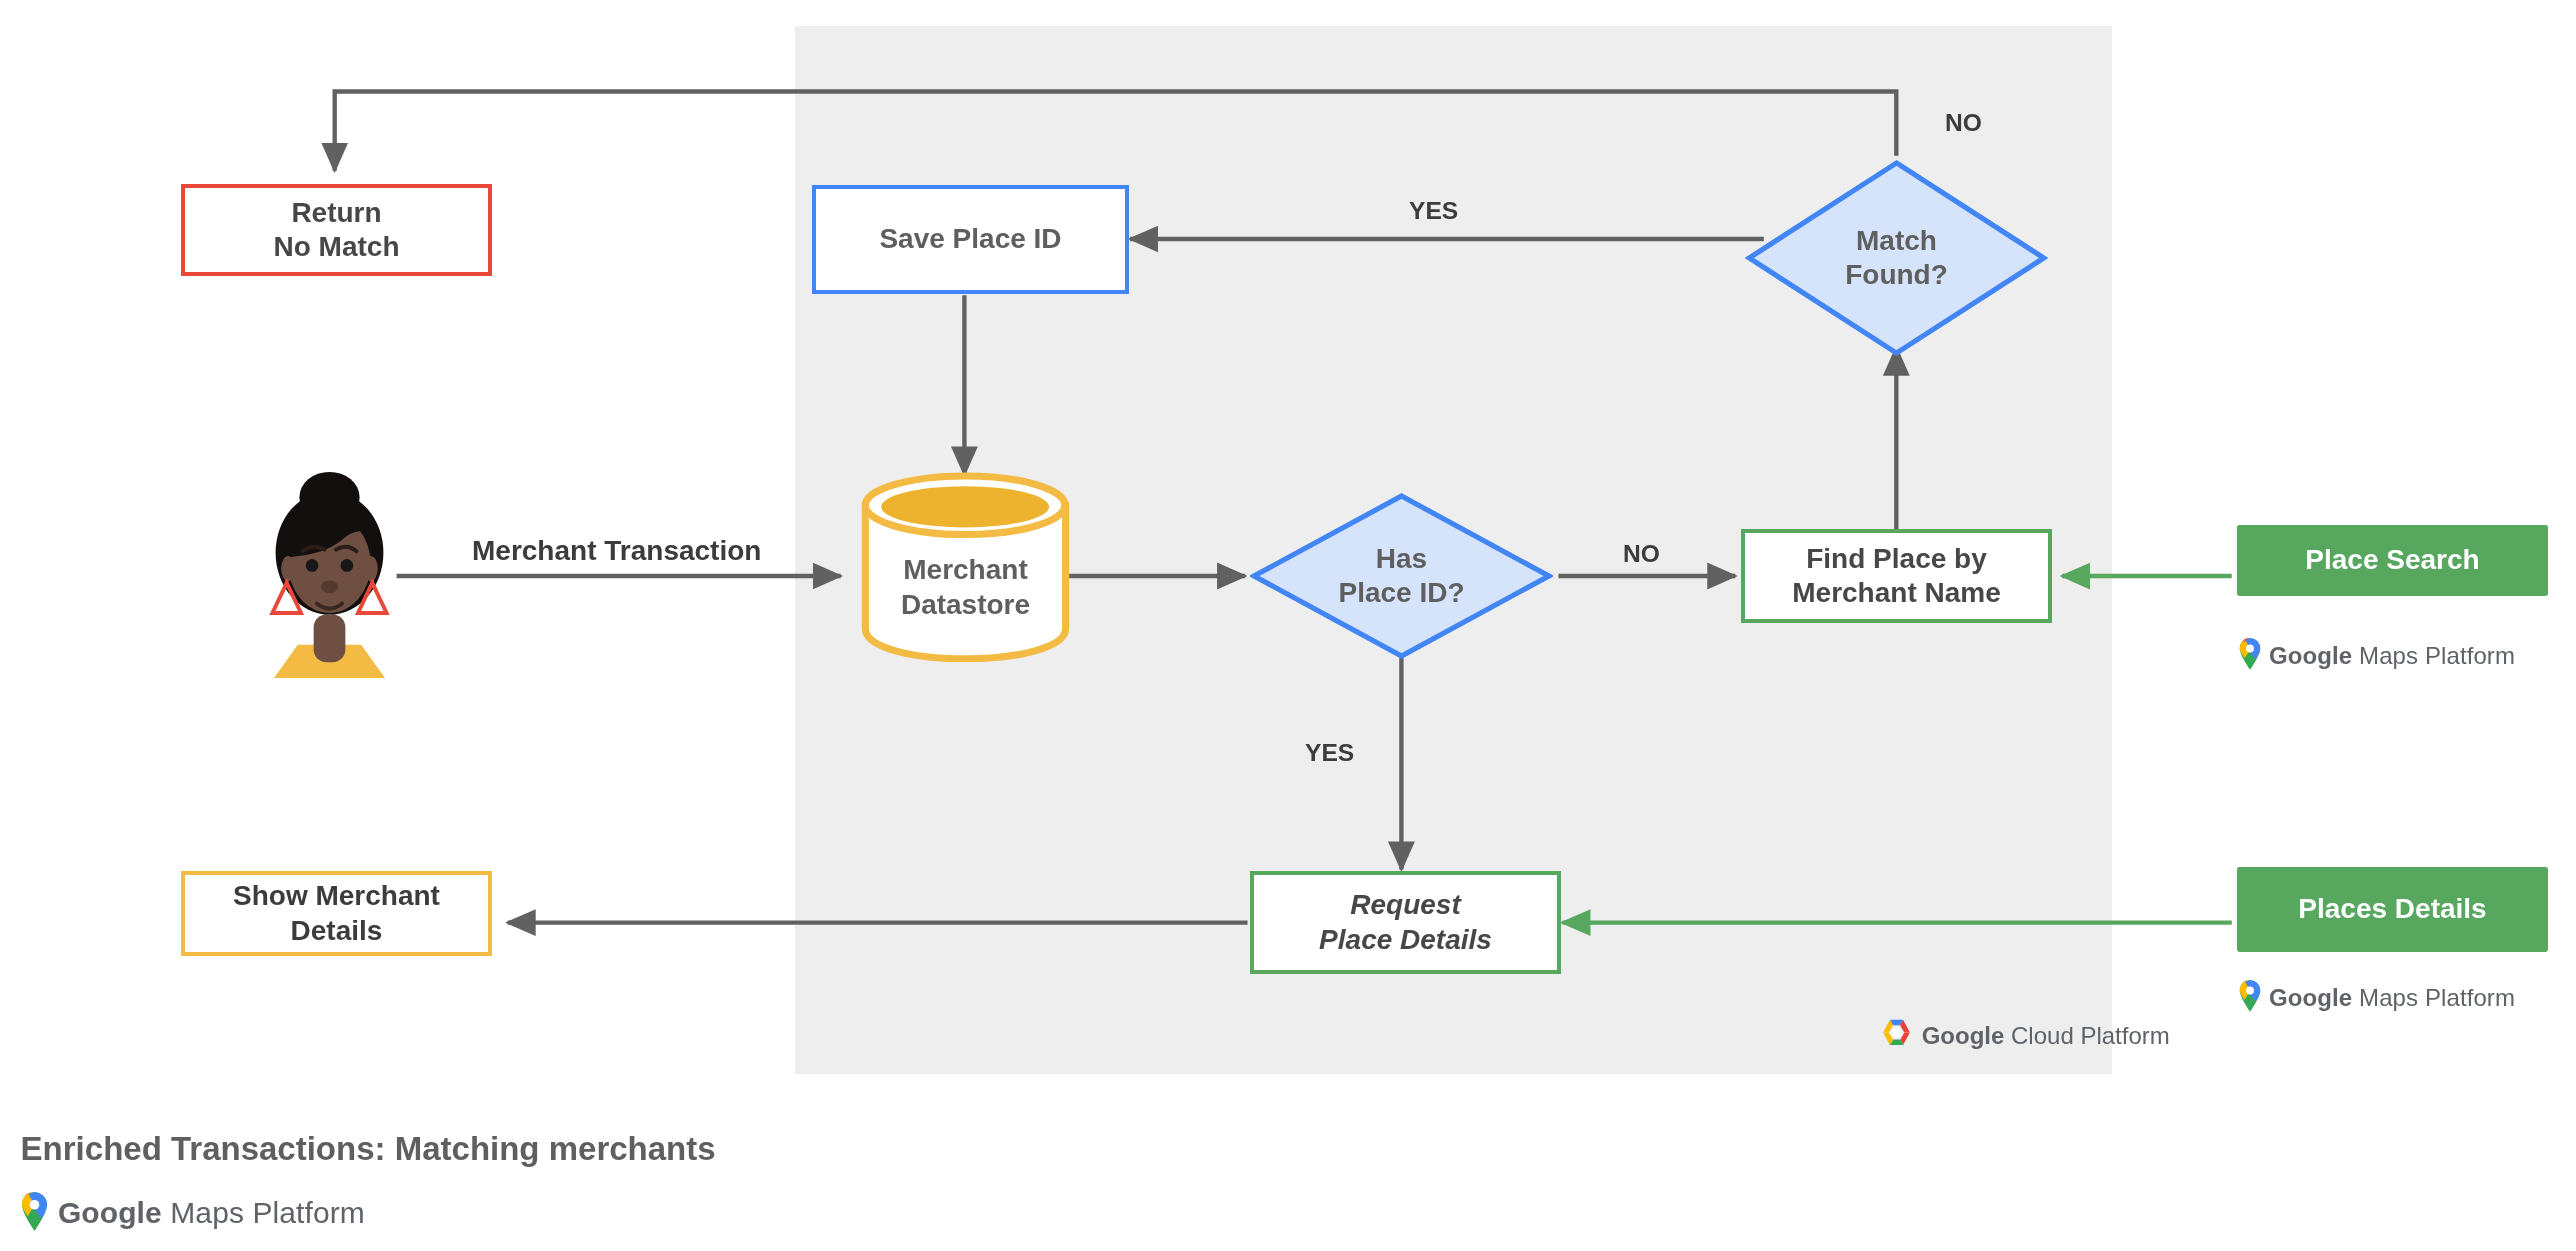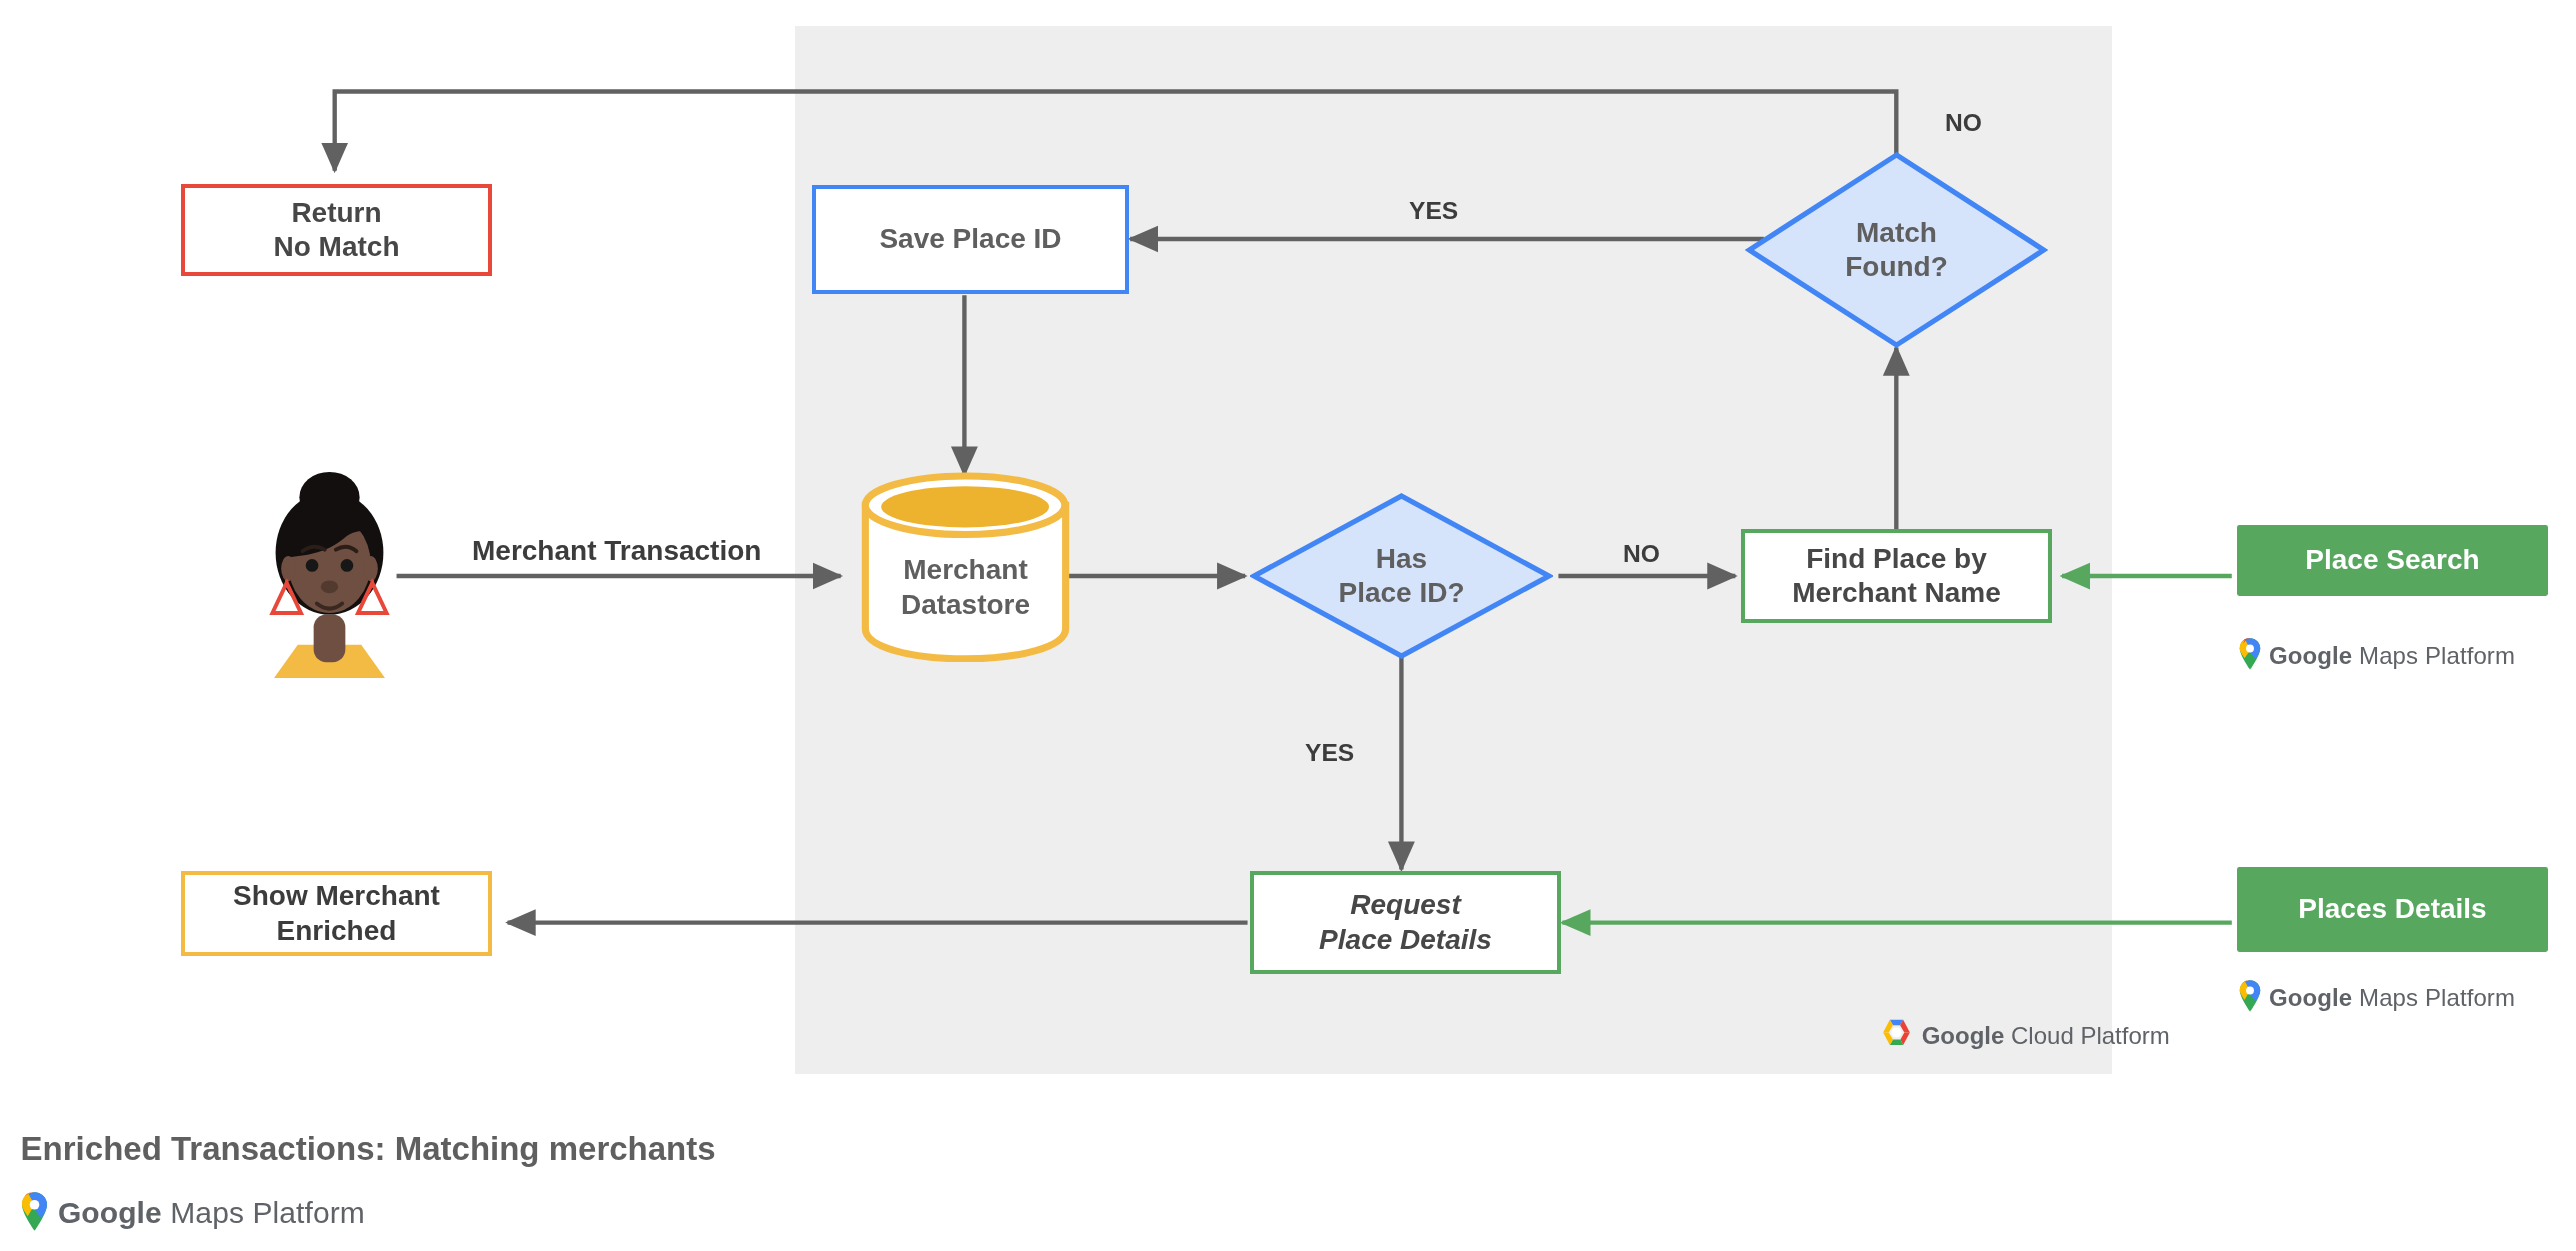--- a/index.html
+++ b/index.html
@@ -173,21 +173,21 @@
 
   <div class="node node--red" style="left:181px;top:184px;width:311px;height:92px;font-size:28px;">
     <span class="lbl">Return
 No Match</span>
   </div>
 
   <div class="node node--blue" style="left:812px;top:185px;width:317px;height:109px;font-size:28px;color:#5f5f5f;">
     <span class="lbl">Save Place ID</span>
   </div>
 
-  <div class="diamond" style="left:1745px;top:151px;width:303px;height:198px;">
+  <div class="diamond" style="left:1745px;top:159px;width:303px;height:198px;">
     <svg viewBox="0 0 382 250" width="303" height="198">
       <polygon points="191,5 377,125 191,245 5,125" fill="#D5E3FB" stroke="#4285F4" stroke-width="6.5"></polygon>
     </svg>
     <span class="dlbl" style="font-size:28px;">Match
 Found?</span>
   </div>
 
   <div class="cylinder" style="left:861px;top:472px;width:209px;height:190px;">
     <svg viewBox="0 0 263 240" width="209" height="190">
 
@@ -222,21 +222,21 @@
     <span class="lbl">Request
 Place Details</span>
   </div>
 
   <div class="node node--solidgreen" style="left:2237px;top:867px;width:311px;height:85px;font-size:28px;">
     <span class="lbl">Places Details</span>
   </div>
 
   <div class="node node--amber" style="left:181px;top:871px;width:311px;height:85px;font-size:28px;color:#3c3c3c;">
     <span class="lbl">Show Merchant
-Enriched</span>
+Details</span>
   </div>
 
   <div class="flow-label" style="left:472px;top:535px;font-size:28px;">Merchant Transaction</div>
 
   <div class="edge-label" style="left:1945px;top:109px;font-size:24.6px;">NO</div>
 
   <div class="edge-label" style="left:1409px;top:197px;font-size:24.6px;">YES</div>
 
   <div class="edge-label" style="left:1623px;top:540px;font-size:24.6px;">NO</div>
 

